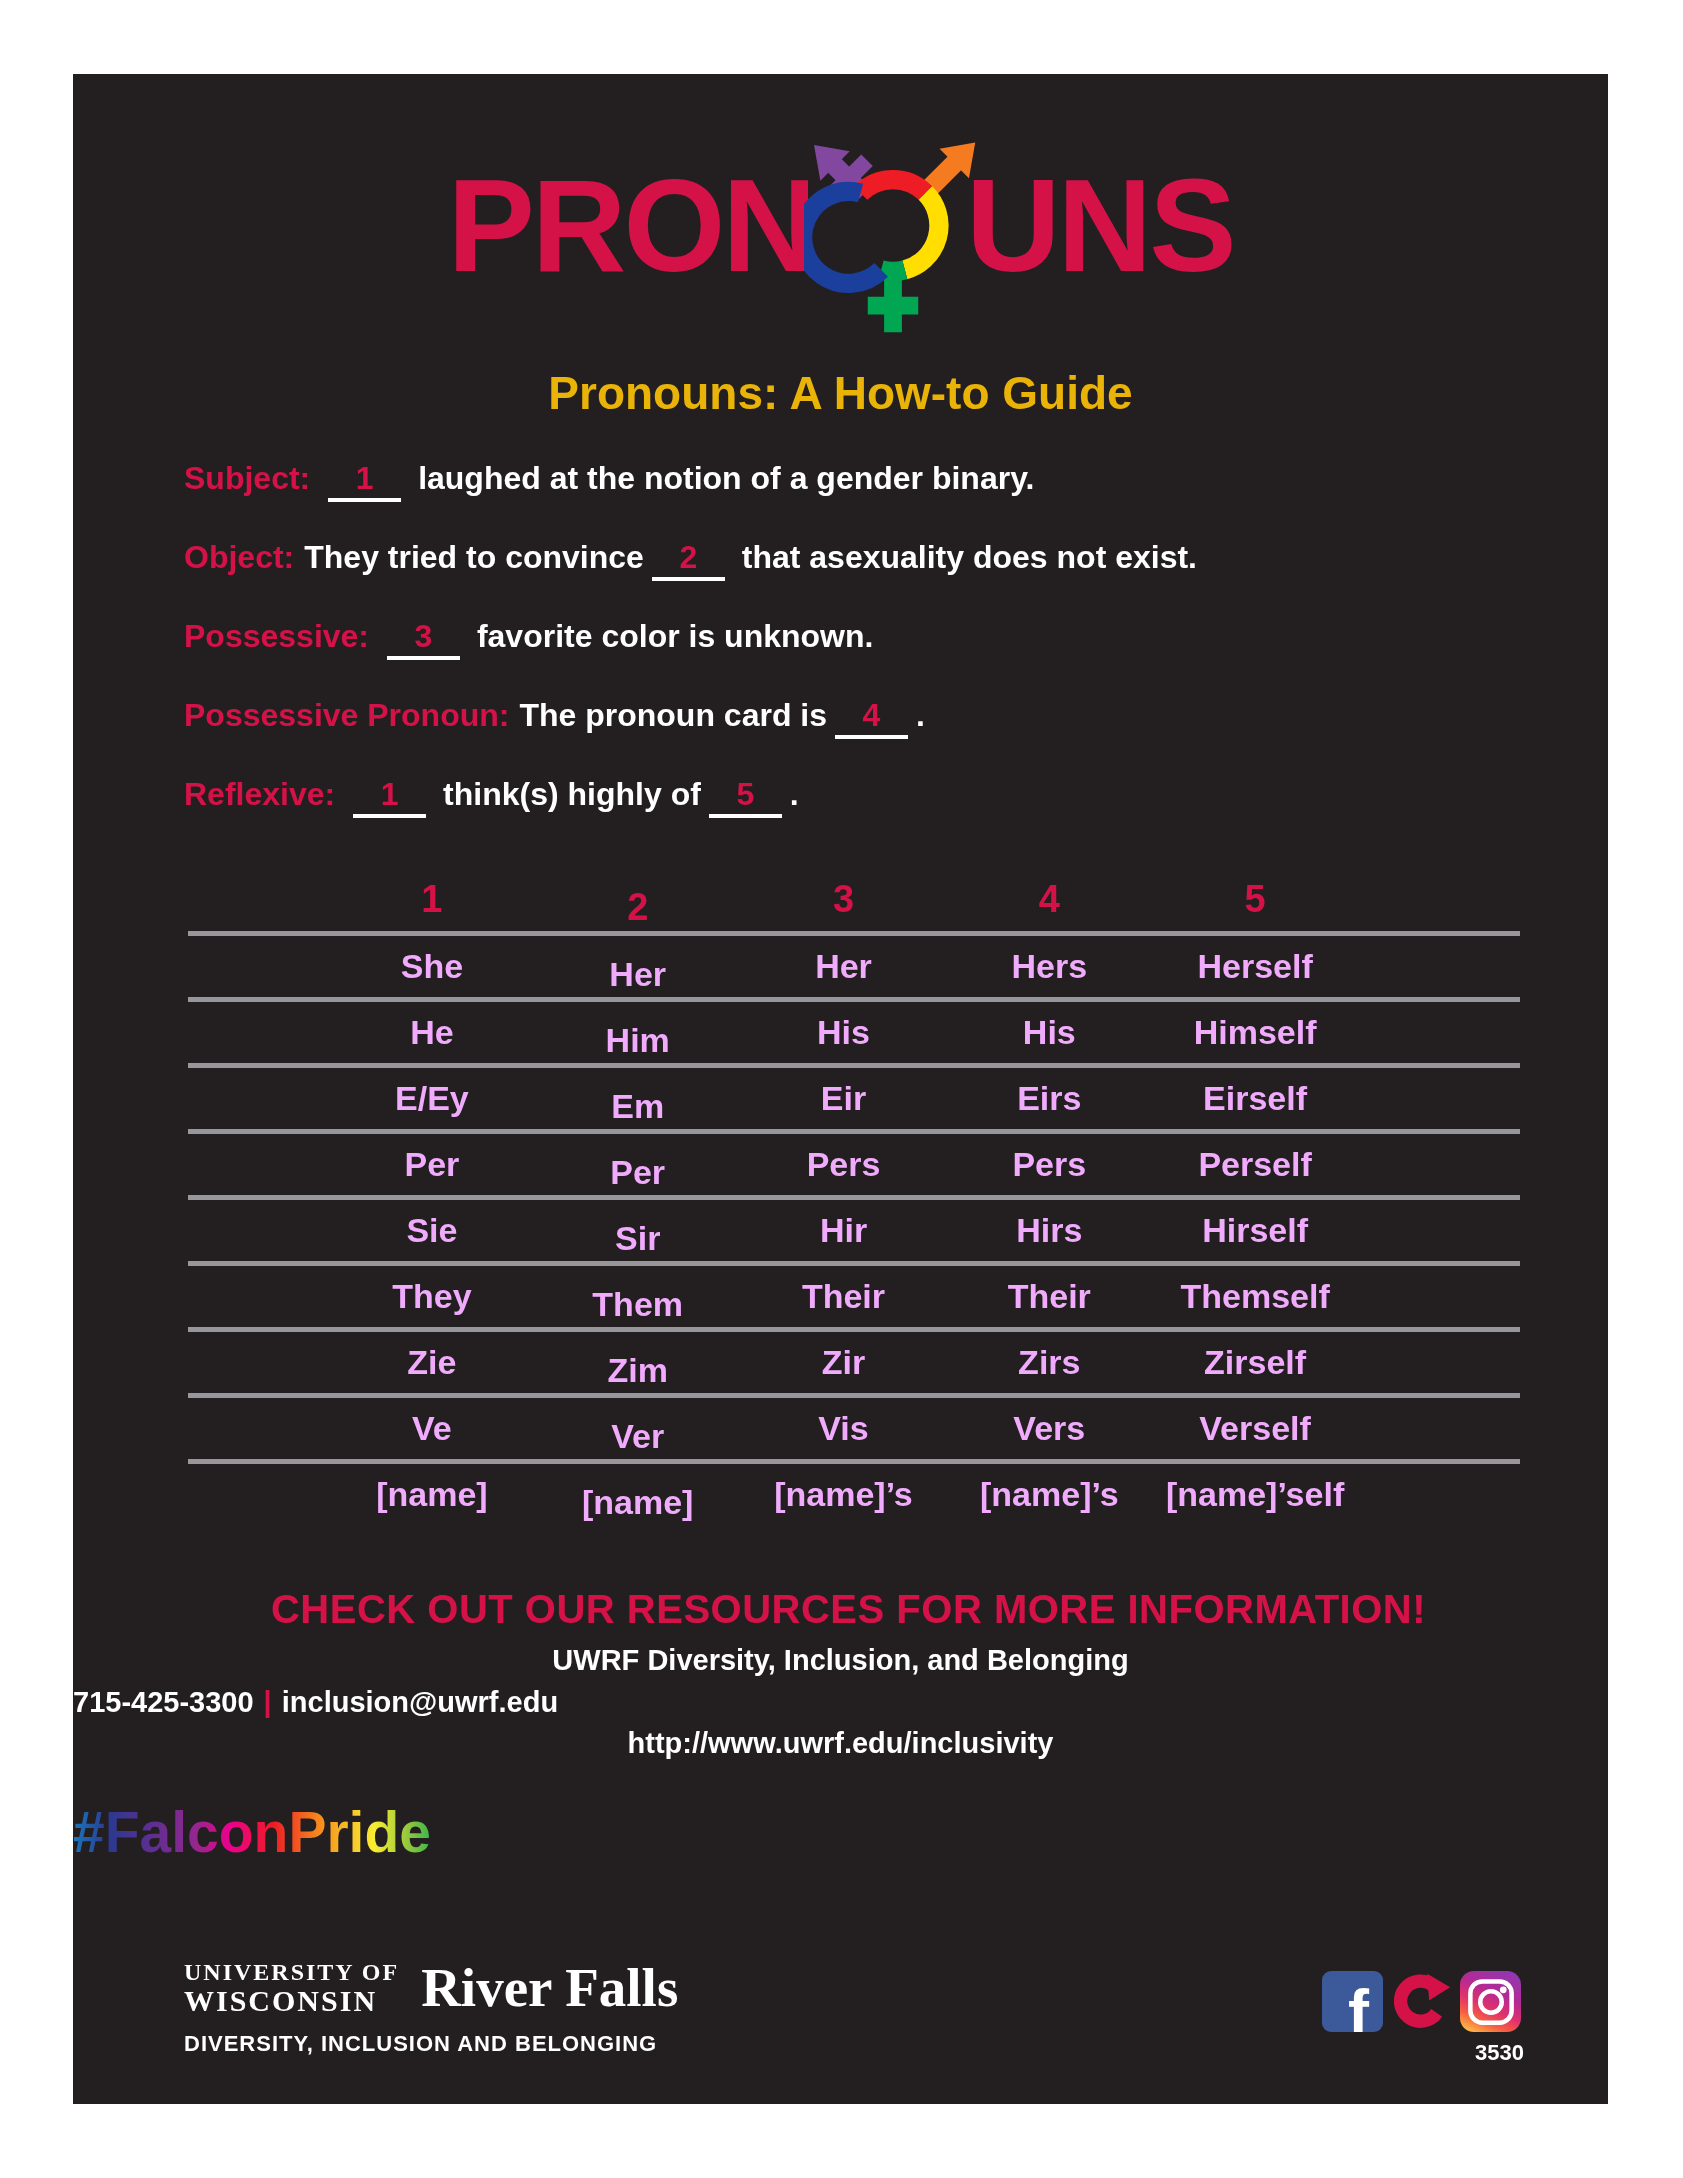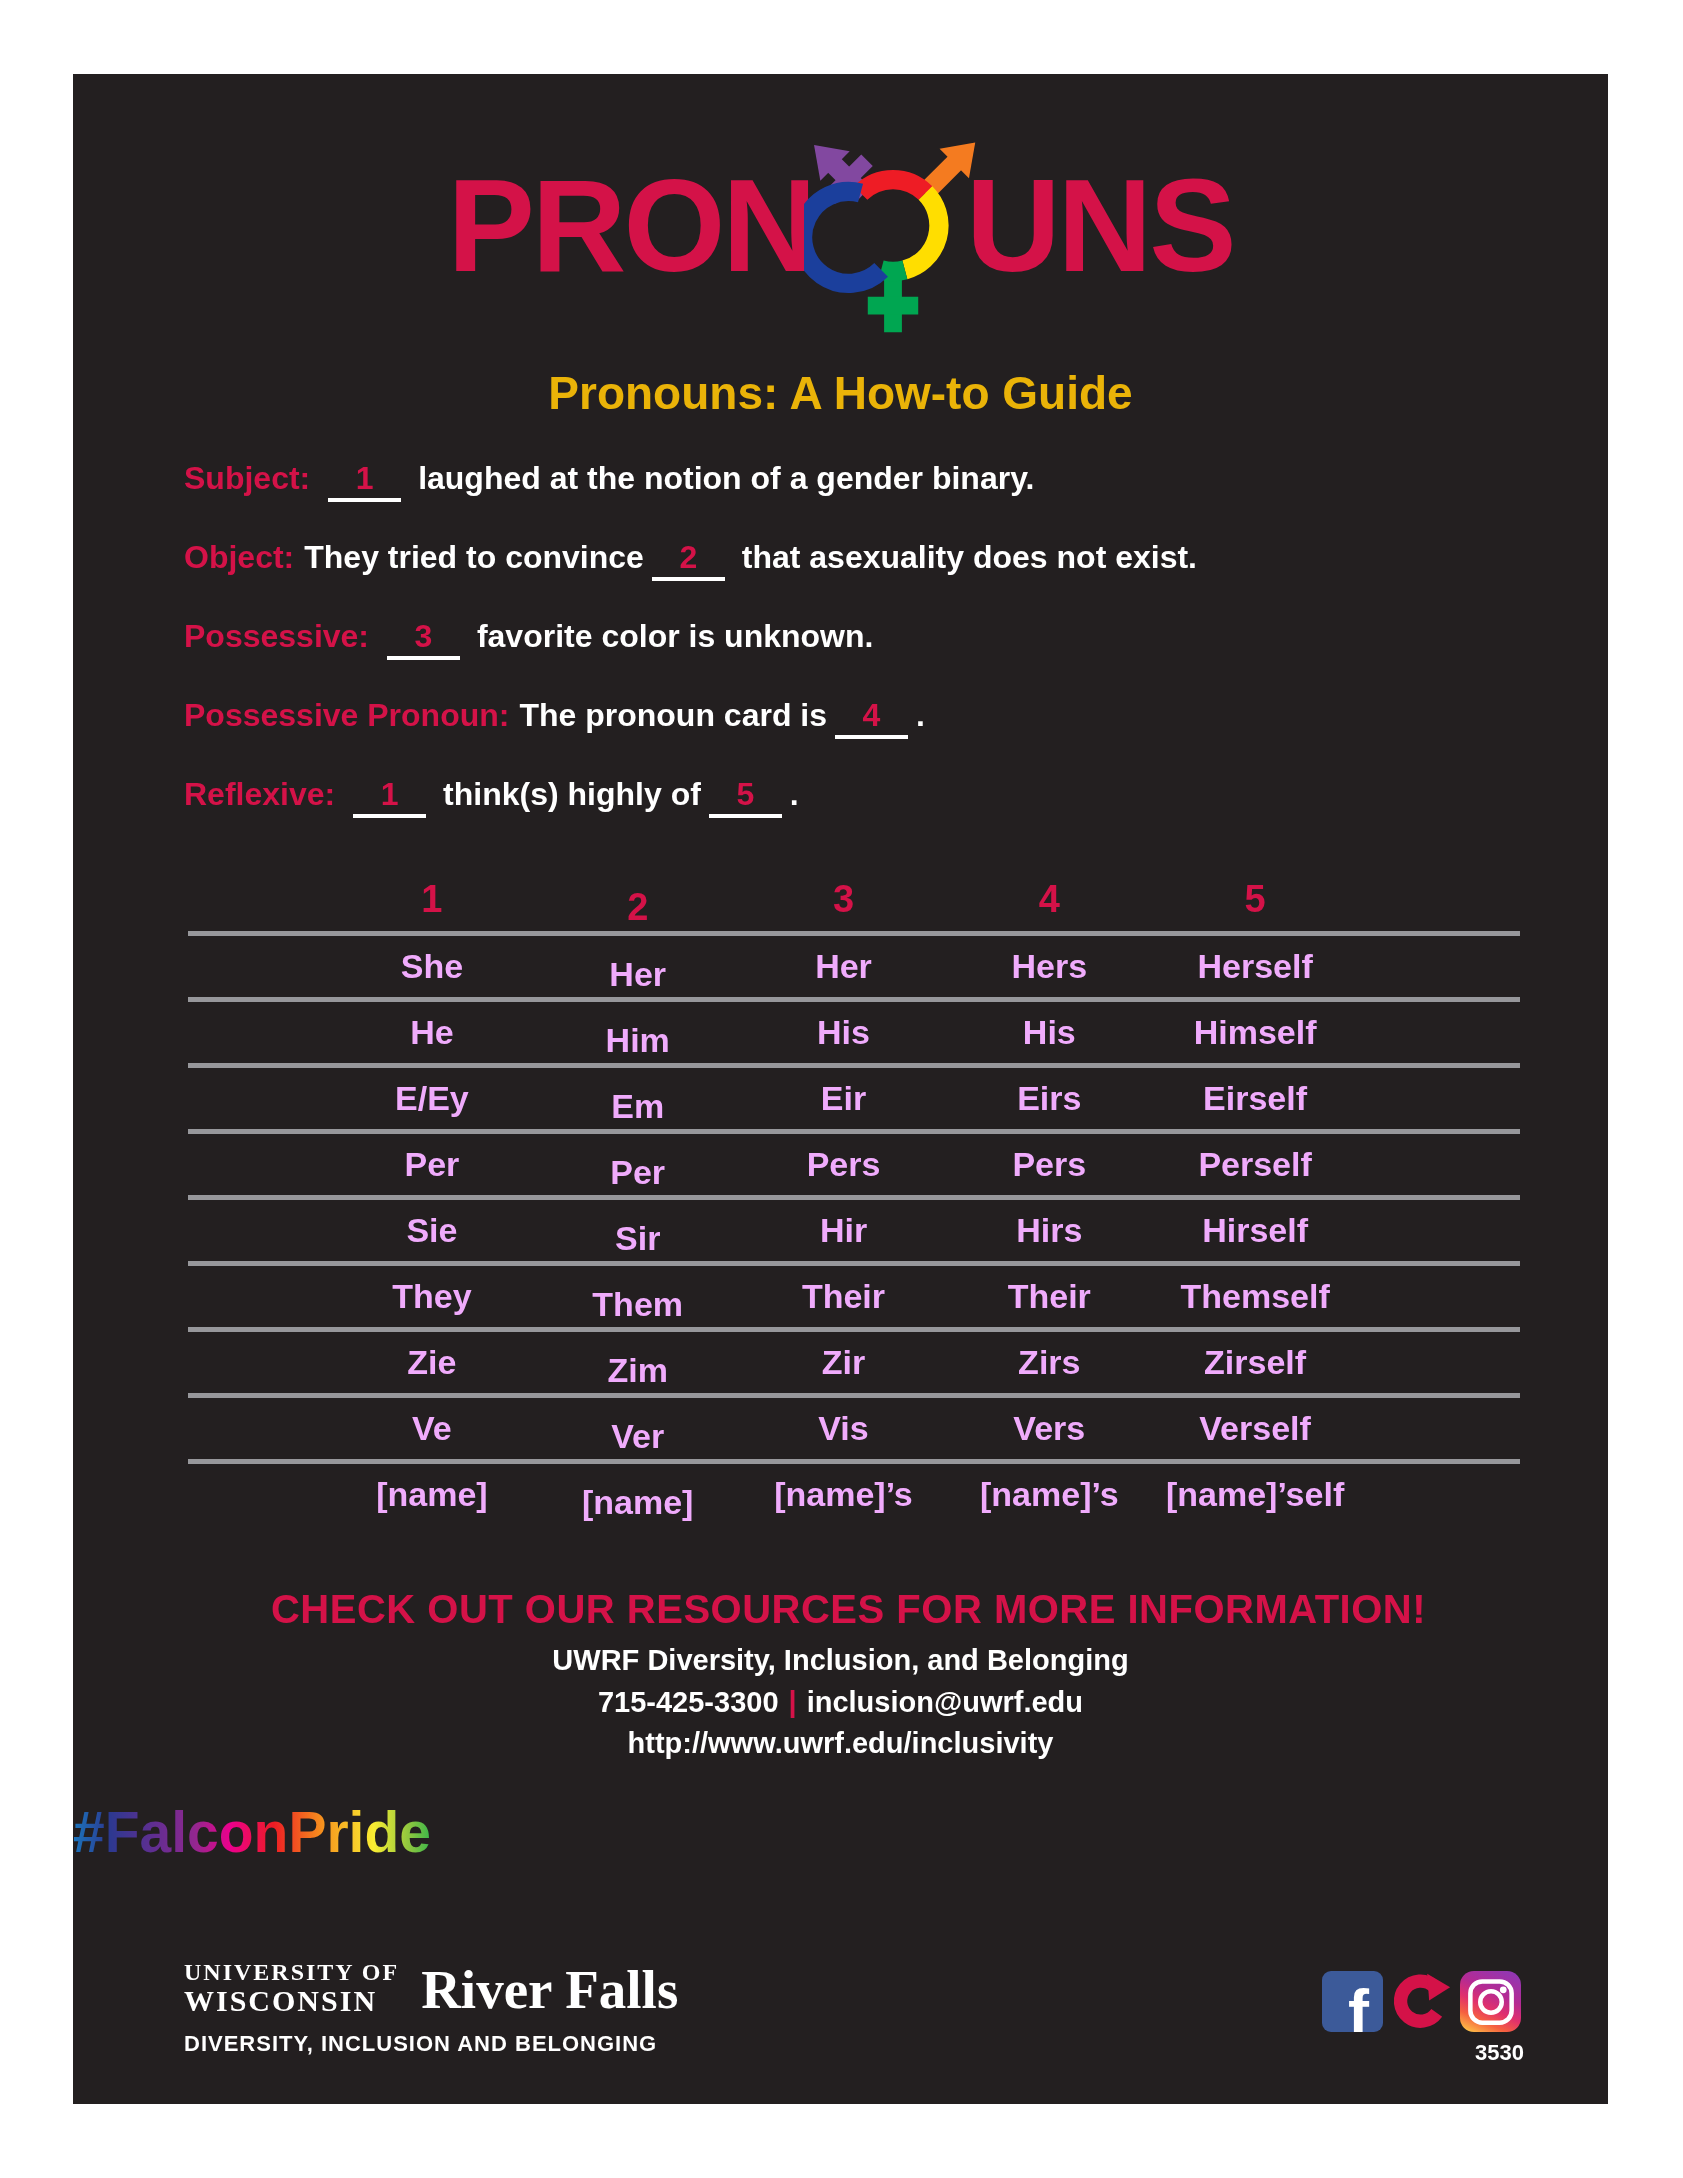--- a/index.html
+++ b/index.html
@@ -30,35 +30,35 @@
   .t-row.hdr{border-top:none;height:55px;align-items:flex-end;padding-bottom:10px;}
   .cell{flex:1 1 0;text-align:center;font-size:34px;font-weight:700;color:#f0abfc;}
   .hdr .cell{font-size:38px;color:#D41248;}
   .col2{transform:translateY(8px);}
 
   
   .res-head{position:absolute;top:1513px;width:100%;text-align:center;
             font-size:40px;font-weight:700;color:#D41248;letter-spacing:0.5px;margin-left:8px;}
   .res-org{position:absolute;top:1570px;width:100%;text-align:center;
            font-size:29px;font-weight:700;color:#ffffff;}
-  .res-contact{position:absolute;top:1612px;width:100%;text-align:center;
+  .res-contact{position:absolute;top:1612px;width:100%;
                font-size:29px;font-weight:700;color:#ffffff;}
   .res-sep{color:#D41248;margin:0 10px;}
   .res-url{position:absolute;top:1653px;width:100%;text-align:center;
            font-size:29px;font-weight:700;color:#ffffff;}
 
   
   .hashtag{position:absolute;top:1725px;width:100%;text-align:left;font-size:57px;font-weight:700;}
   .hashtag span{background:linear-gradient(90deg,#1B75BC 0%,#2B3990 10%,#662D91 24%,#92278F 34%,
                 #EC008C 44%,#ED1C24 56%,#F7941D 70%,#F9ED32 84%,#8DC63F 94%,#39B54A 100%);
                 -webkit-background-clip:text;background-clip:text;color:transparent;}
 
   
   .uw-logo{position:absolute;left:111px;top:1886px;color:#ffffff;}
-  .uw-top{display:flex;align-items:flex-end;}
+  .uw-top{display:flex;align-items:flex-start;}
   .uw-stack{font-family:"Liberation Serif",serif;font-weight:700;line-height:1.05;margin-right:22px;}
   .uw-l1{font-size:24px;letter-spacing:2px;}
   .uw-l2{font-size:30px;letter-spacing:2px;}
   .uw-campus{font-family:"Liberation Serif",serif;font-weight:700;font-size:55px;line-height:1;}
   .uw-dept{margin-top:14px;font-size:22px;font-weight:700;letter-spacing:1px;color:#ffffff;}
 
   
   .socials{position:absolute;left:1249px;top:1897px;width:204px;}
   .icon-row{display:flex;gap:8px;align-items:center;}
   .soc{width:61px;height:61px;flex:0 0 auto;position:relative;}

